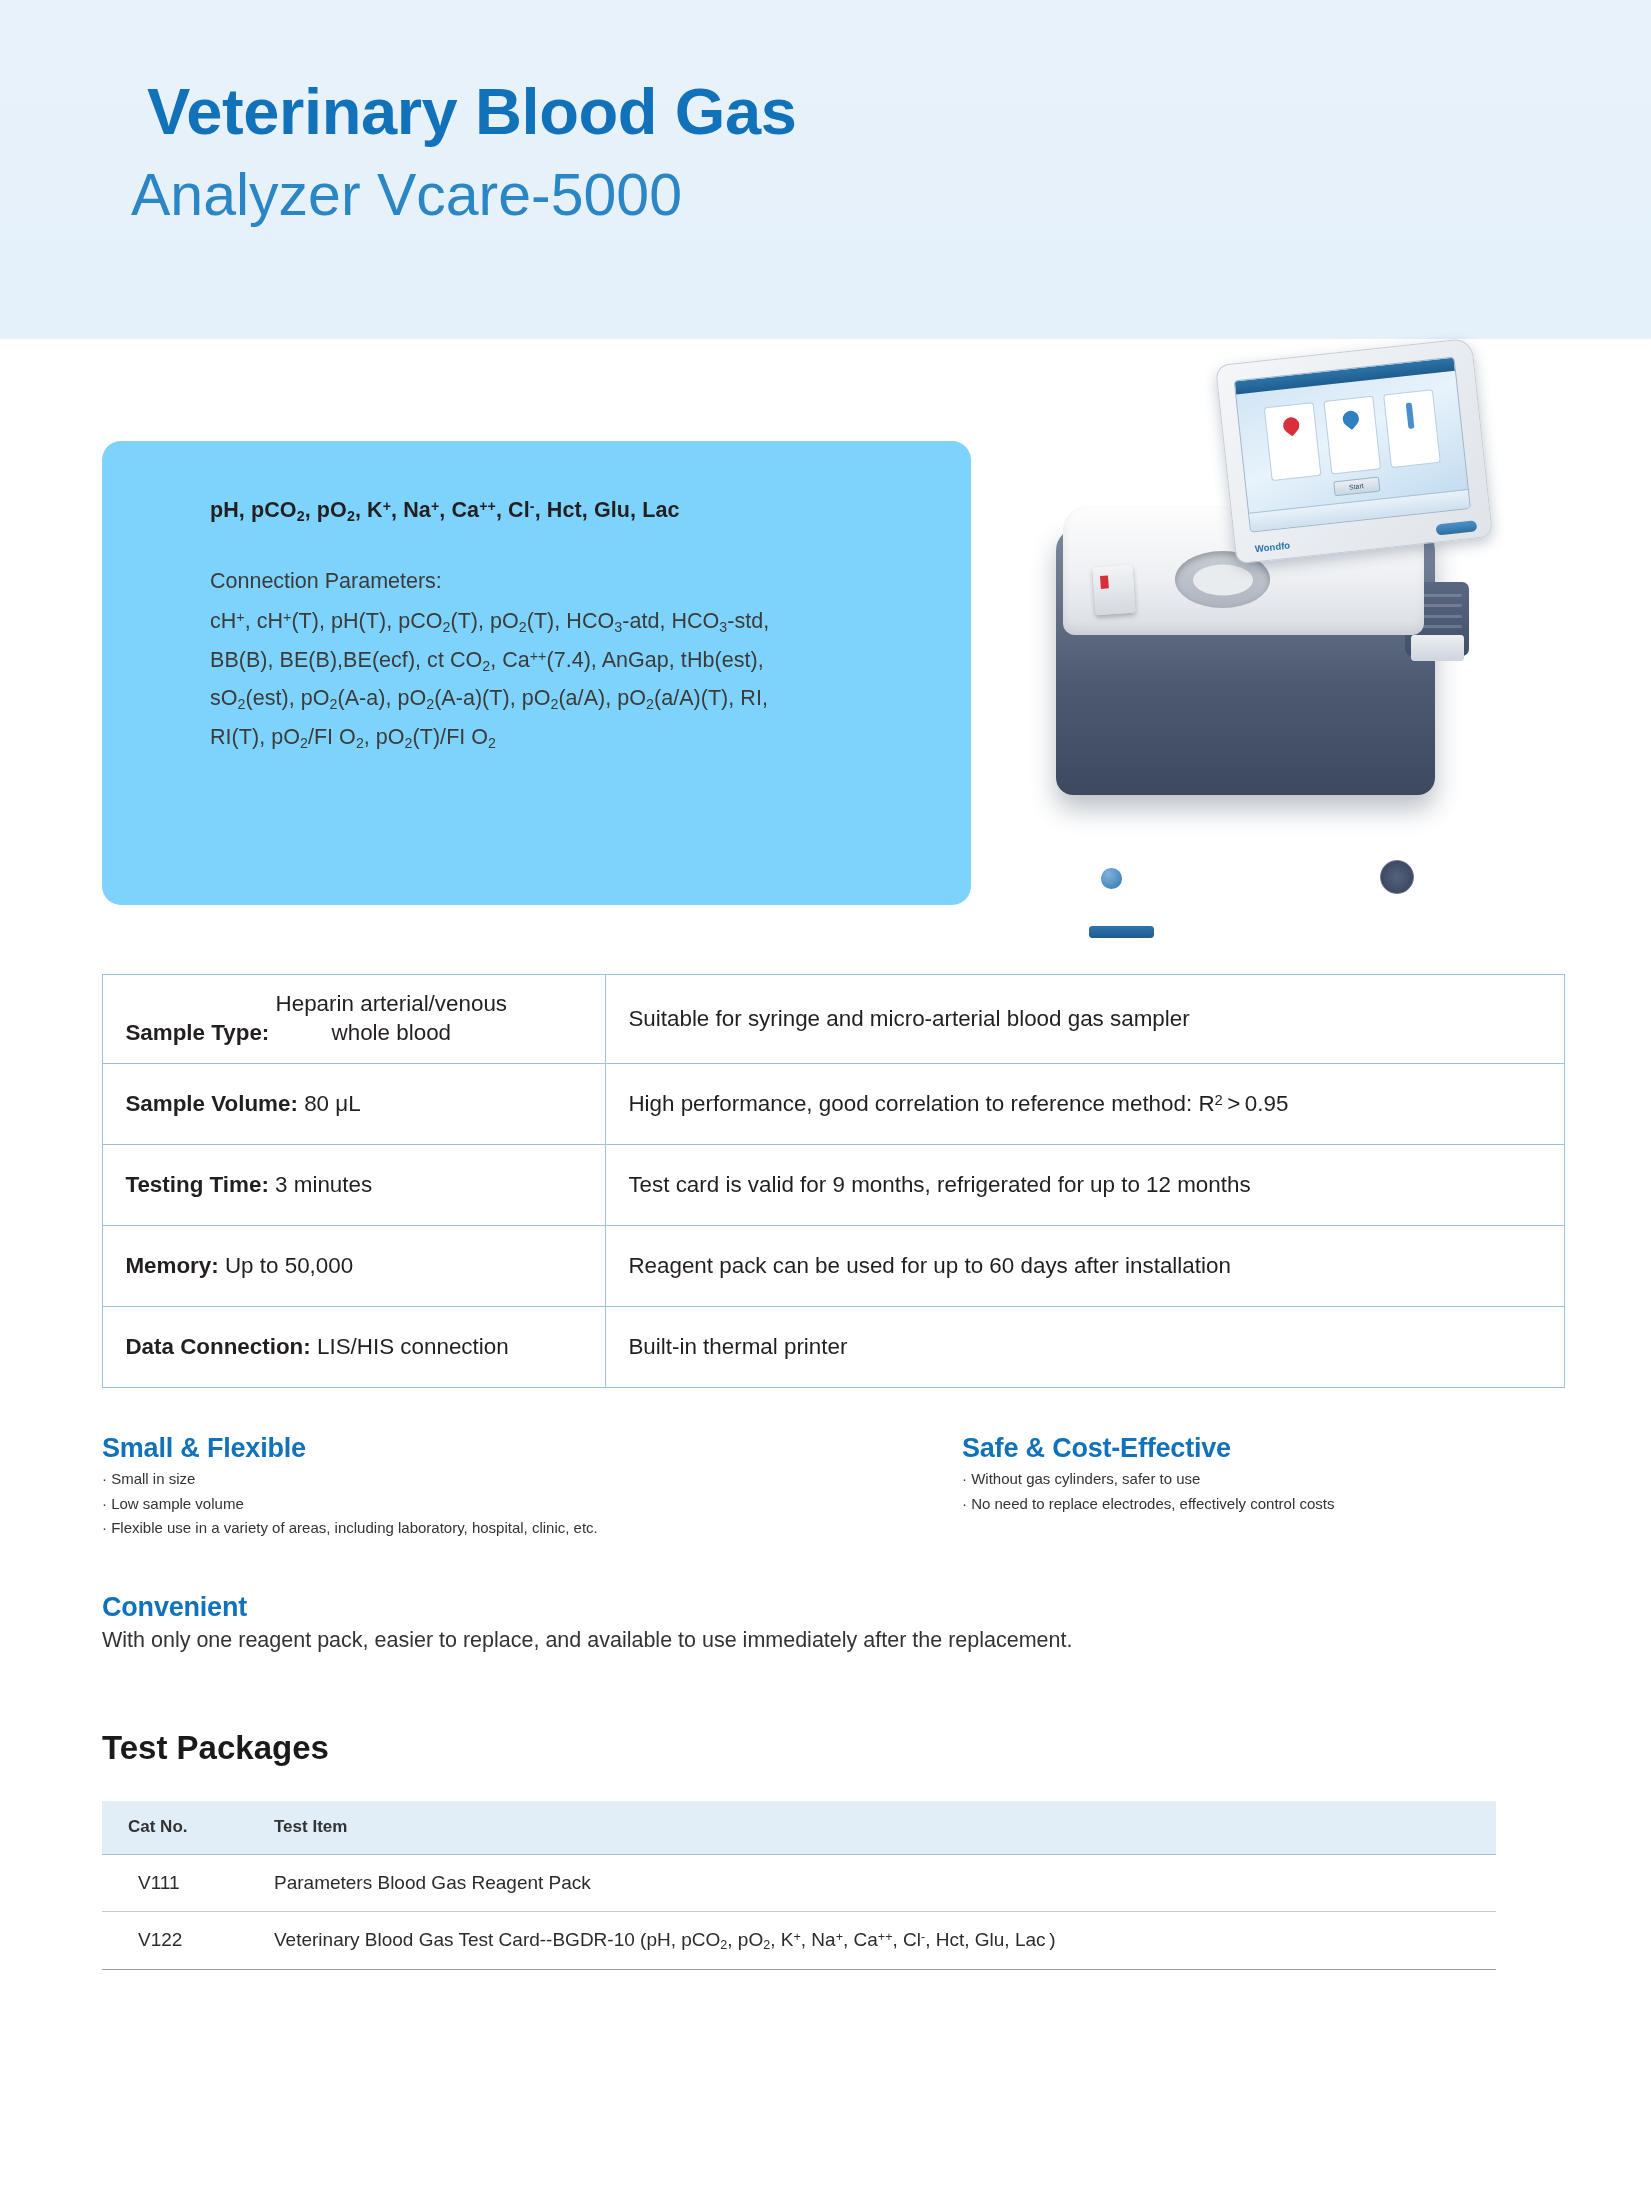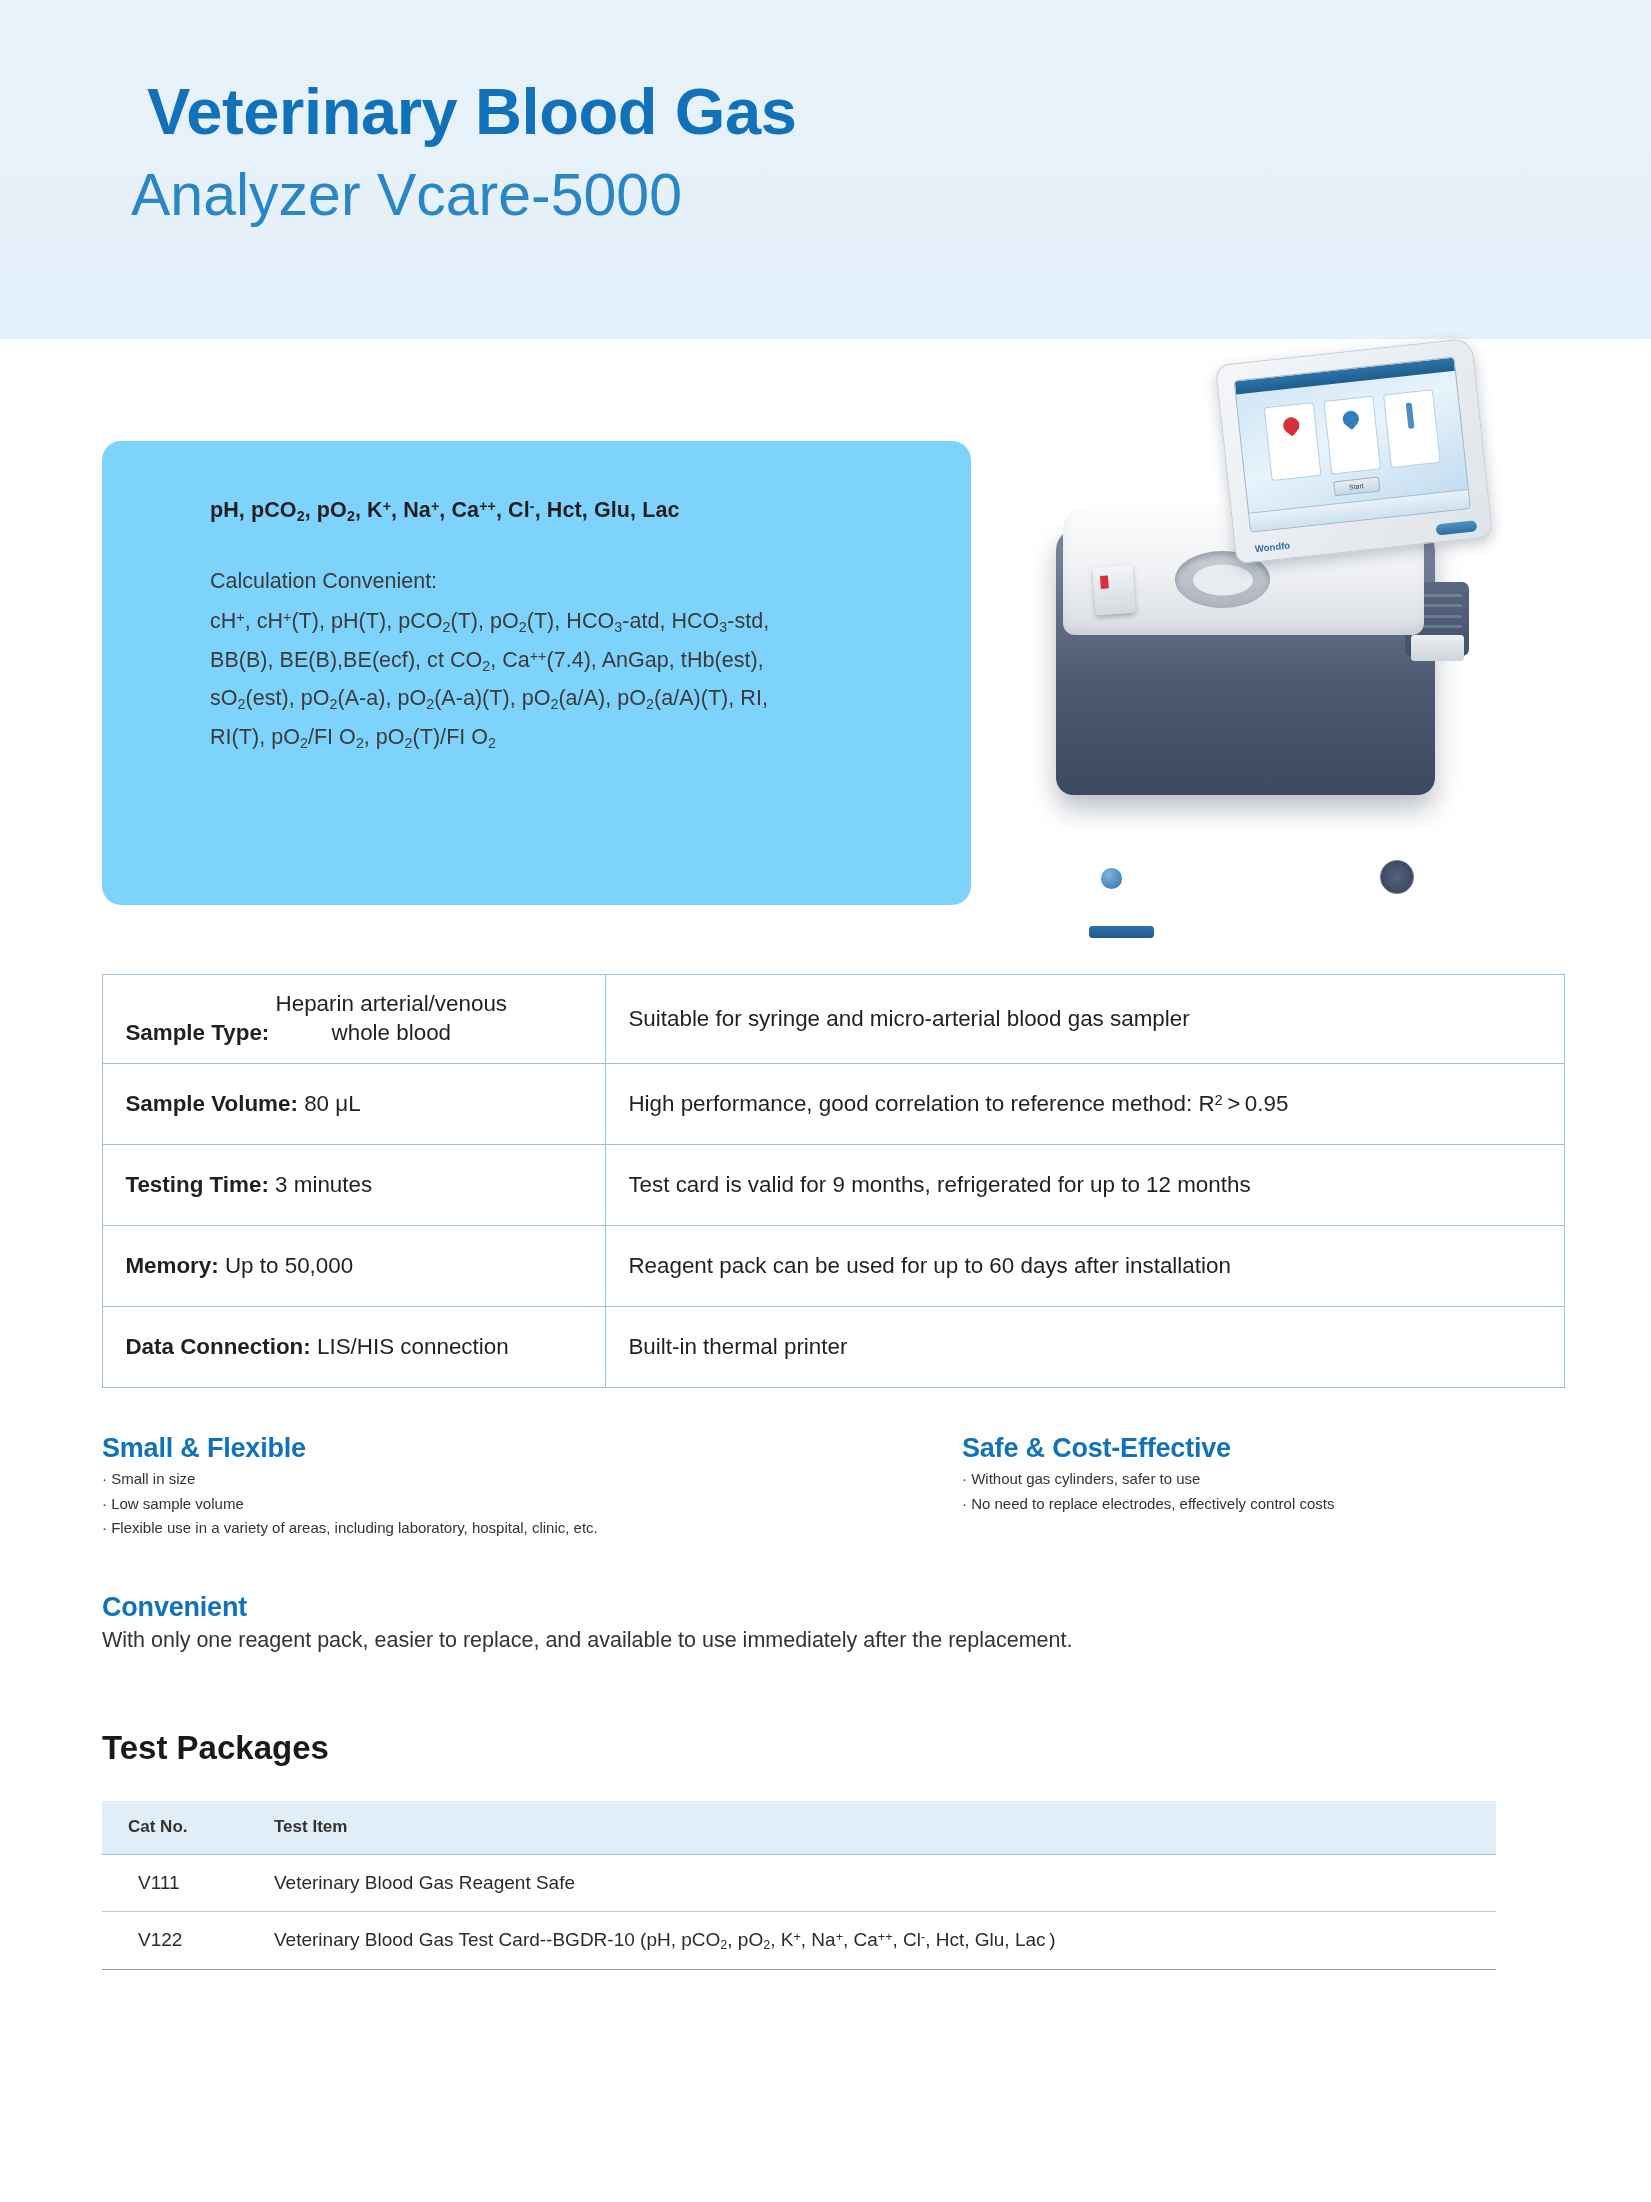--- a/index.html
+++ b/index.html
@@ -308,21 +308,21 @@
     <h1 class="title-main">Veterinary Blood Gas</h1>
     <h2 class="title-sub">Analyzer  Vcare-5000</h2>
   </div>
 </div>
 
 <div class="param-card">
   <div class="pc-inner">
     <p class="param-line-bold">
       pH, pCO<sub>2</sub>, pO<sub>2</sub>, K<sup>+</sup>, Na<sup>+</sup>, Ca<sup>++</sup>, Cl<sup>-</sup>, Hct, Glu, Lac
     </p>
-    <p class="calc-head">Calculation Convenient:</p>
+    <p class="calc-head">Connection Parameters:</p>
     <p class="calc-line">
       cH<sup>+</sup>, cH<sup>+</sup>(T), pH(T), pCO<sub>2</sub>(T), pO<sub>2</sub>(T), HCO<sub>3</sub>-atd, HCO<sub>3</sub>-std,
     </p>
     <p class="calc-line">
       BB(B), BE(B),BE(ecf), ct CO<sub>2</sub>, Ca<sup>++</sup>(7.4), AnGap, tHb(est),
     </p>
     <p class="calc-line">
       sO<sub>2</sub>(est), pO<sub>2</sub>(A-a), pO<sub>2</sub>(A-a)(T), pO<sub>2</sub>(a/A), pO<sub>2</sub>(a/A)(T), RI,
     </p>
     <p class="calc-line">
@@ -435,21 +435,21 @@
 <table class="tp-table">
   <thead>
     <tr>
       <th class="th-cat">Cat No.</th>
       <th class="th-item">Test Item</th>
     </tr>
   </thead>
   <tbody>
     <tr>
       <td class="td-cat">V111</td>
-      <td class="td-item">Veterinary Blood Gas Reagent Safe</td>
+      <td class="td-item">Parameters Blood Gas Reagent Pack</td>
     </tr>
     <tr>
       <td class="td-cat">V122</td>
       <td class="td-item">Veterinary Blood Gas Test Card--BGDR-10 (pH, pCO<sub>2</sub>, pO<sub>2</sub>, K<sup>+</sup>, Na<sup>+</sup>, Ca<sup>++</sup>, Cl<sup>-</sup>, Hct, Glu, Lac )</td>
     </tr>
   </tbody>
 </table>
 
 
 </body></html>

